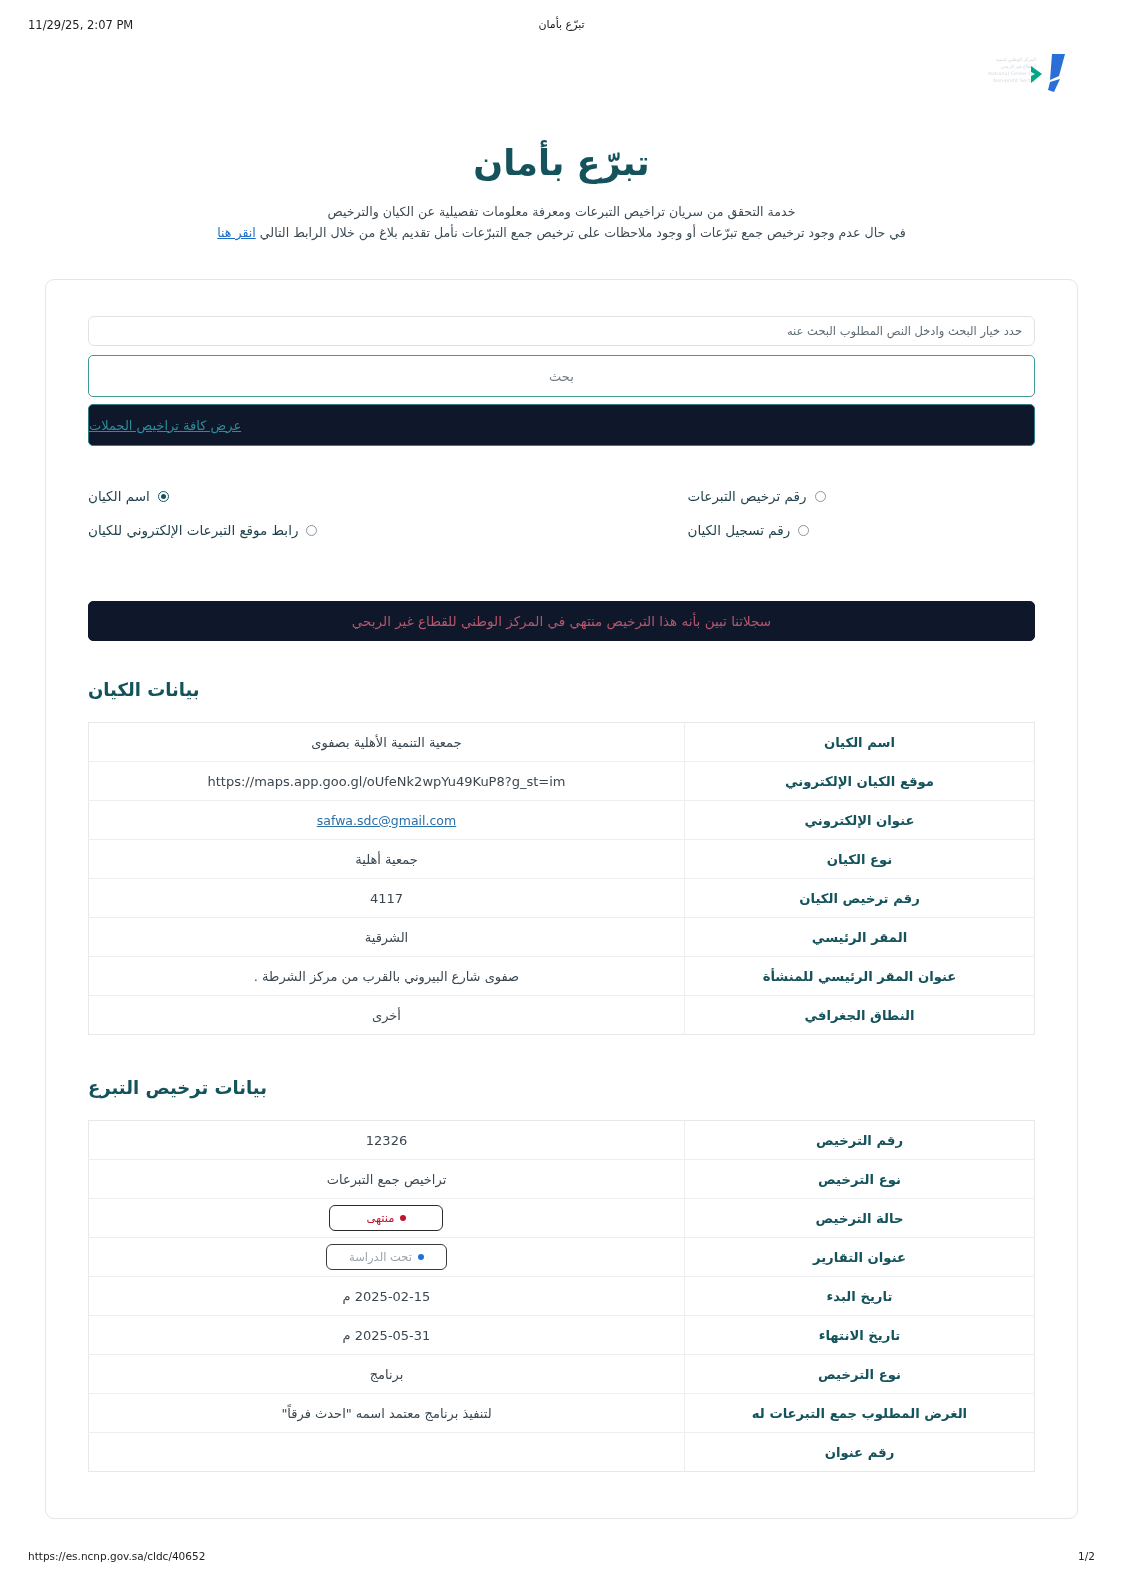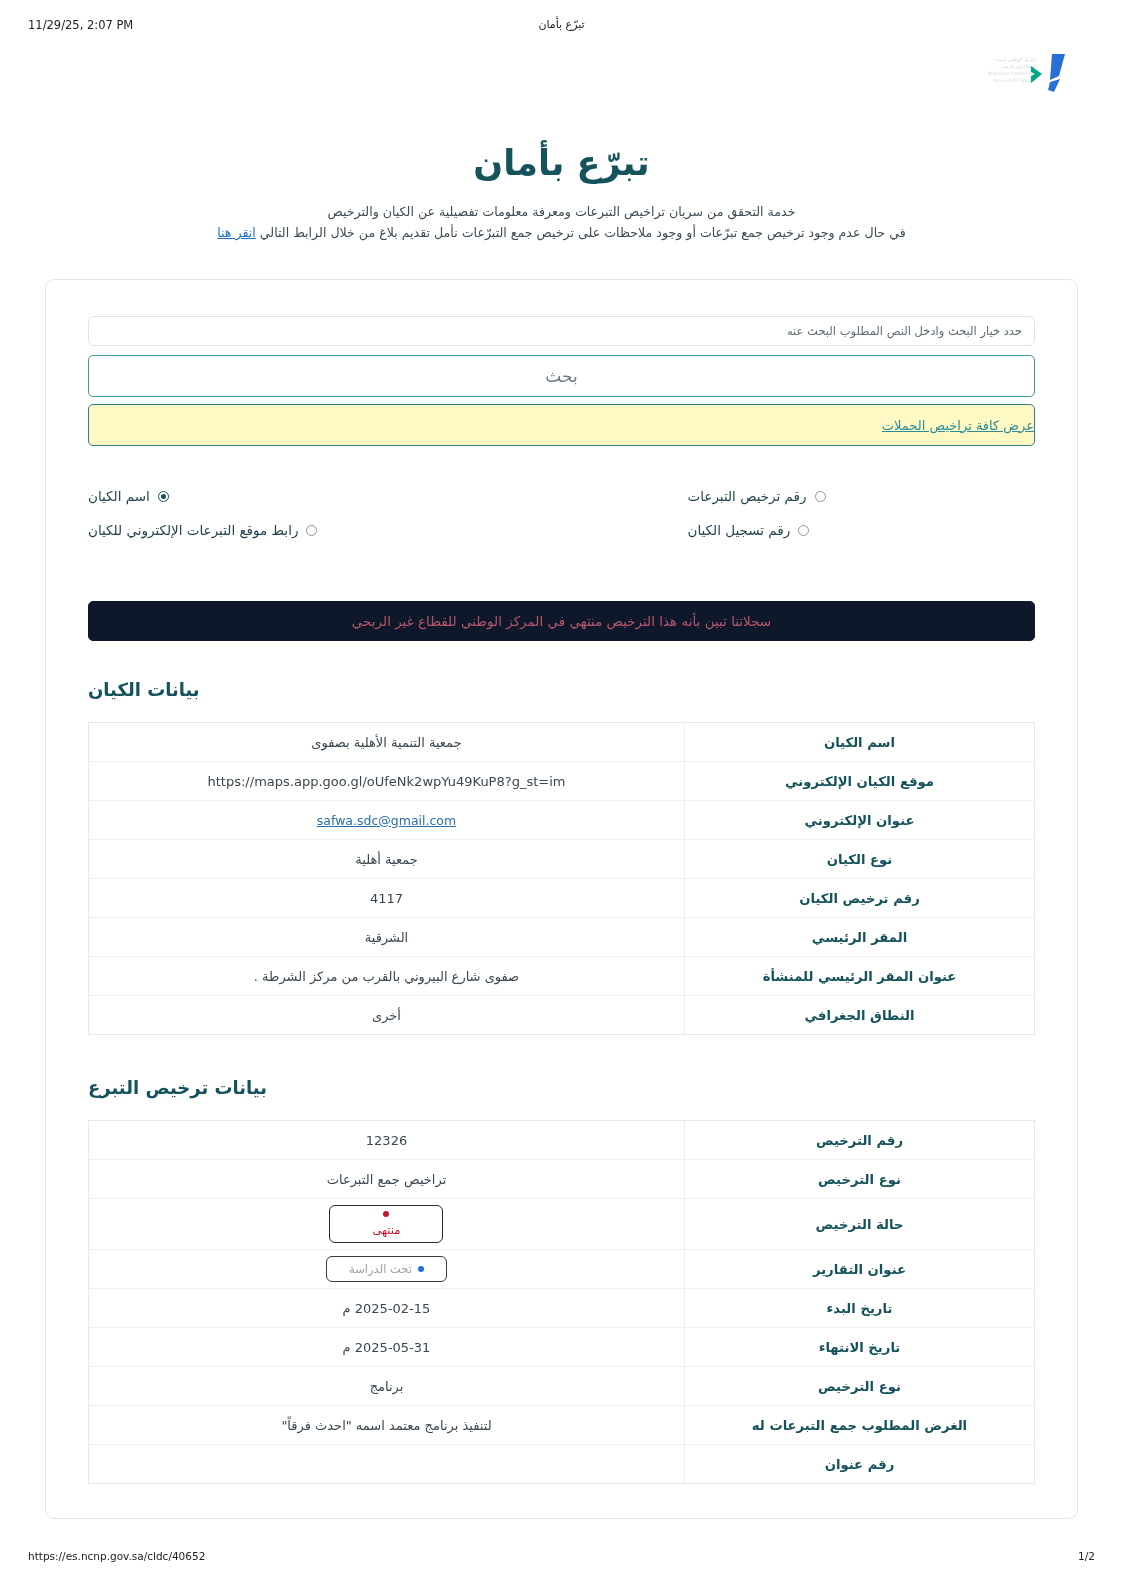--- a/index.html
+++ b/index.html
@@ -124,37 +124,37 @@
     color: #5d6a72;
   }
   .search-btn {
     margin-top: 9px;
     width: 100%;
     height: 42px;
     border: 1.3px solid #3f9a96;
     border-radius: 5px;
     background: #fff;
     color: #6f7b83;
-    font-size: 17px;
+    font-size: 13px;
     display: flex;
     align-items: center;
     justify-content: center;
     cursor: pointer;
     font-family: inherit;
   }
   .all-btn {
     margin-top: 7px;
     width: 100%;
     height: 42px;
     border: 1.3px solid #2f7d87;
     border-radius: 5px;
-    background: #fef9c3;
+    background: #0f172a;
     display: flex;
     align-items: center;
-    justify-content: flex-start;
+    justify-content: flex-end;
     cursor: pointer;
   }
   .all-btn a {
     color: #2a8c9c;
     font-size: 13px;
     text-decoration: underline;
   }
 
   
   .radios {
@@ -263,21 +263,21 @@
     border: 1.2px solid #2b2b2b;
     border-radius: 6px;
     padding: 5px 22px;
     font-size: 11.5px;
     min-width: 114px;
   }
   .badge .bdot {
     width: 6px; height: 6px; border-radius: 50%;
     flex: none;
   }
-  .badge.expired { color: #c0142b; flex-direction: column; }
+  .badge.expired { color: #c0142b; }
   .badge.expired .bdot { background: #c0142b; }
   .badge.review { color: #9aa3aa; border-color: #3a3a3a; }
   .badge.review .bdot { background: #1f6fe0; }
 
   
   .print-footer {
     position: absolute;
     bottom: 24px;
     left: 0;
     width: 100%;

